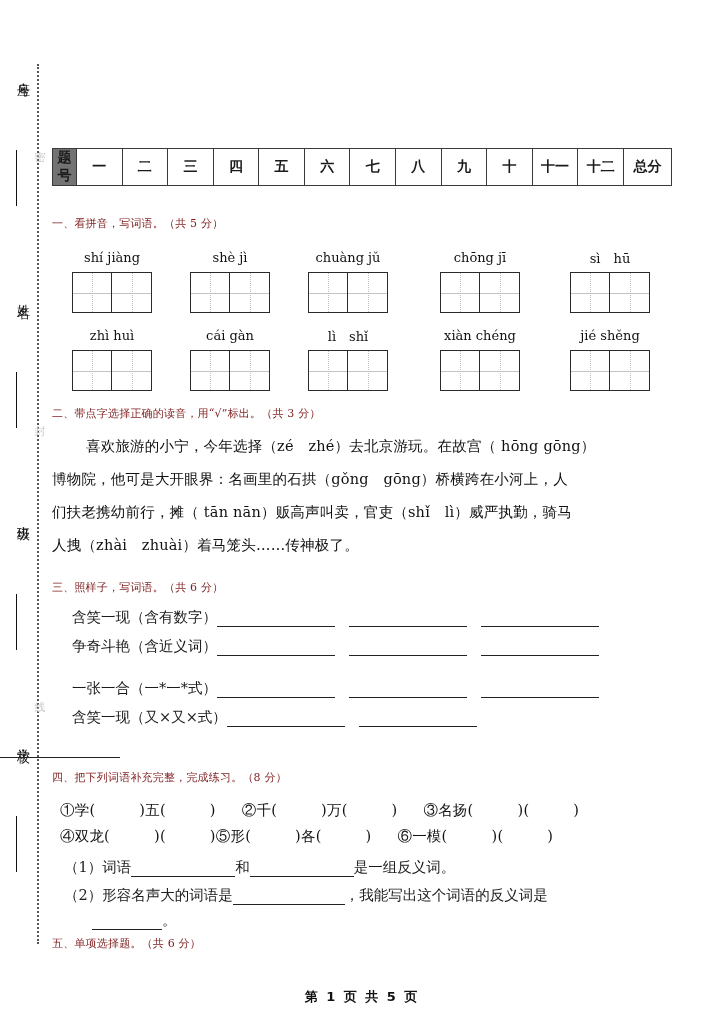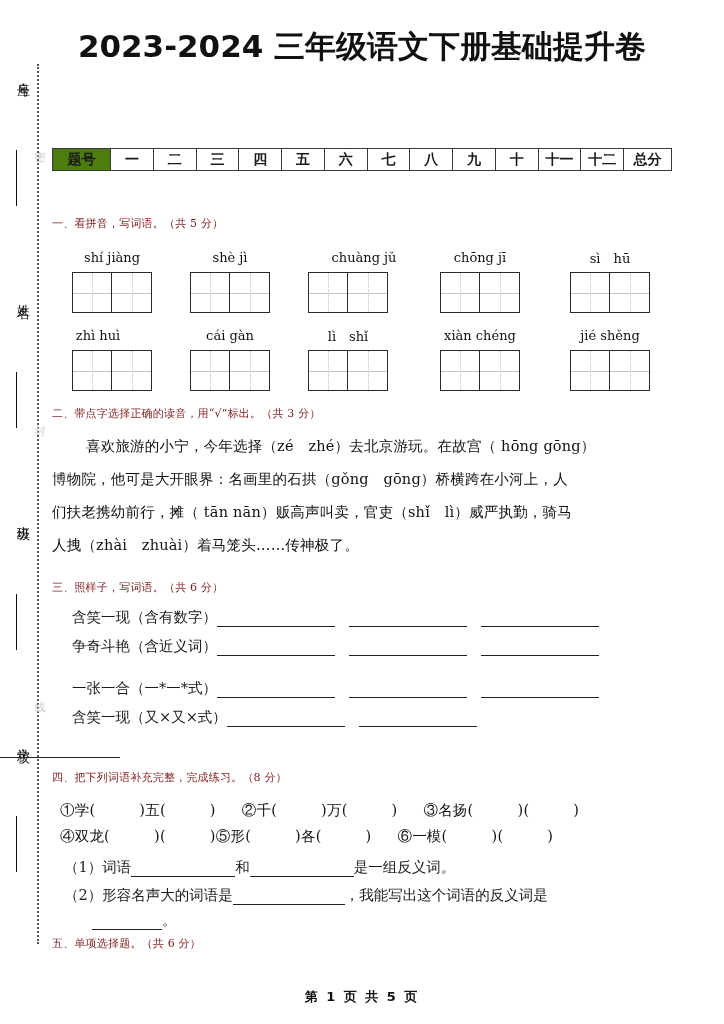--- a/index.html
+++ b/index.html
@@ -95,22 +95,22 @@
     border: 1.2px solid #3a3a3a;
     height: 22px;
     text-align: center;
     vertical-align: middle;
     font-size: 14px;
     font-weight: bold;
     font-family: "DejaVu Serif", "Liberation Serif", serif;
     padding: 0;
   }
   #score-table td.rowhead {
-    background: #4d7c0f;
-    width: 58px;
+    background: #737373;
+    width: 24px;
     letter-spacing: 0px;
   }
   #score-table td.total { width: 48px; }
 
   
   .sec-head {
     position: absolute;
     font-size: 11px;
     color: #7f1d1d;
     white-space: nowrap;
@@ -179,21 +179,20 @@
     font-weight: bold;
     letter-spacing: 2px;
     color: #111;
     font-family: "DejaVu Sans", "Liberation Sans", sans-serif;
   }
 </style>
 </head>
 <body>
 
 <div id="doc-header">
-  <div id="paper-title">2023-2024 三年级语文下册基础提升卷</div>
 </div>
 
 <div id="seal-margin">
   <div class="seal-dotline"></div>
   <div id="seal-fields">
       <div class="seal-field" style="top: 8px;">座号：</div>
       <div class="seal-rule" style="top: 86px; height: 56px;"></div>
       <div class="seal-field" style="top: 230px;">姓名：</div>
       <div class="seal-rule" style="top: 308px; height: 56px;"></div>
       <div class="seal-field" style="top: 452px;">班级：</div>
@@ -234,38 +233,38 @@
     <div class="pinyin-label" style="left: 72px; top: 250px; width: 80px;">shí jiàng</div>
     <div class="tianzige" style="left: 72px; top: 272px;">
       <div class="tz-cell"></div>
       <div class="tz-cell"></div>
     </div>
     <div class="pinyin-label" style="left: 190px; top: 250px; width: 80px;">shè jì</div>
     <div class="tianzige" style="left: 190px; top: 272px;">
       <div class="tz-cell"></div>
       <div class="tz-cell"></div>
     </div>
-    <div class="pinyin-label" style="left: 324px; top: 250px; width: 80px; text-align: center;">chuàng jǔ</div>
+    <div class="pinyin-label" style="left: 308px; top: 250px; width: 80px; text-align: center;">chuàng jǔ</div>
     <div class="tianzige" style="left: 308px; top: 272px;">
       <div class="tz-cell"></div>
       <div class="tz-cell"></div>
     </div>
     <div class="pinyin-label" style="left: 440px; top: 250px; width: 80px;">chōng jī</div>
     <div class="tianzige" style="left: 440px; top: 272px;">
       <div class="tz-cell"></div>
       <div class="tz-cell"></div>
     </div>
     <div class="pinyin-label" style="left: 570px; top: 250px; width: 80px;">sì　hū</div>
     <div class="tianzige" style="left: 570px; top: 272px;">
       <div class="tz-cell"></div>
       <div class="tz-cell"></div>
     </div>
   </div>
 <div id="s1-row2">
-    <div class="pinyin-label" style="left: 58px; top: 328px; width: 80px;">zhì huì</div>
+    <div class="pinyin-label" style="left: 72px; top: 328px; width: 80px;">zhì huì</div>
     <div class="tianzige" style="left: 72px; top: 350px;">
       <div class="tz-cell"></div>
       <div class="tz-cell"></div>
     </div>
     <div class="pinyin-label" style="left: 190px; top: 328px; width: 80px;">cái gàn</div>
     <div class="tianzige" style="left: 190px; top: 350px;">
       <div class="tz-cell"></div>
       <div class="tz-cell"></div>
     </div>
     <div class="pinyin-label" style="left: 308px; top: 328px; width: 80px;">lì　shǐ</div>

